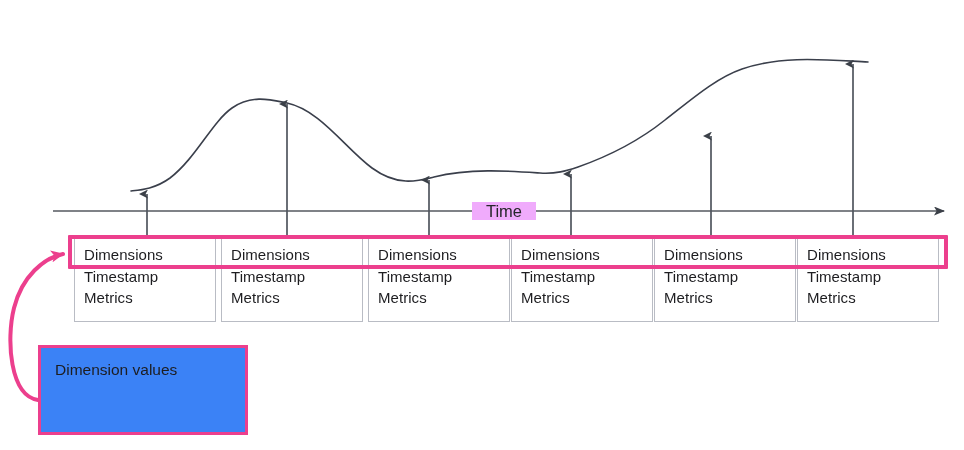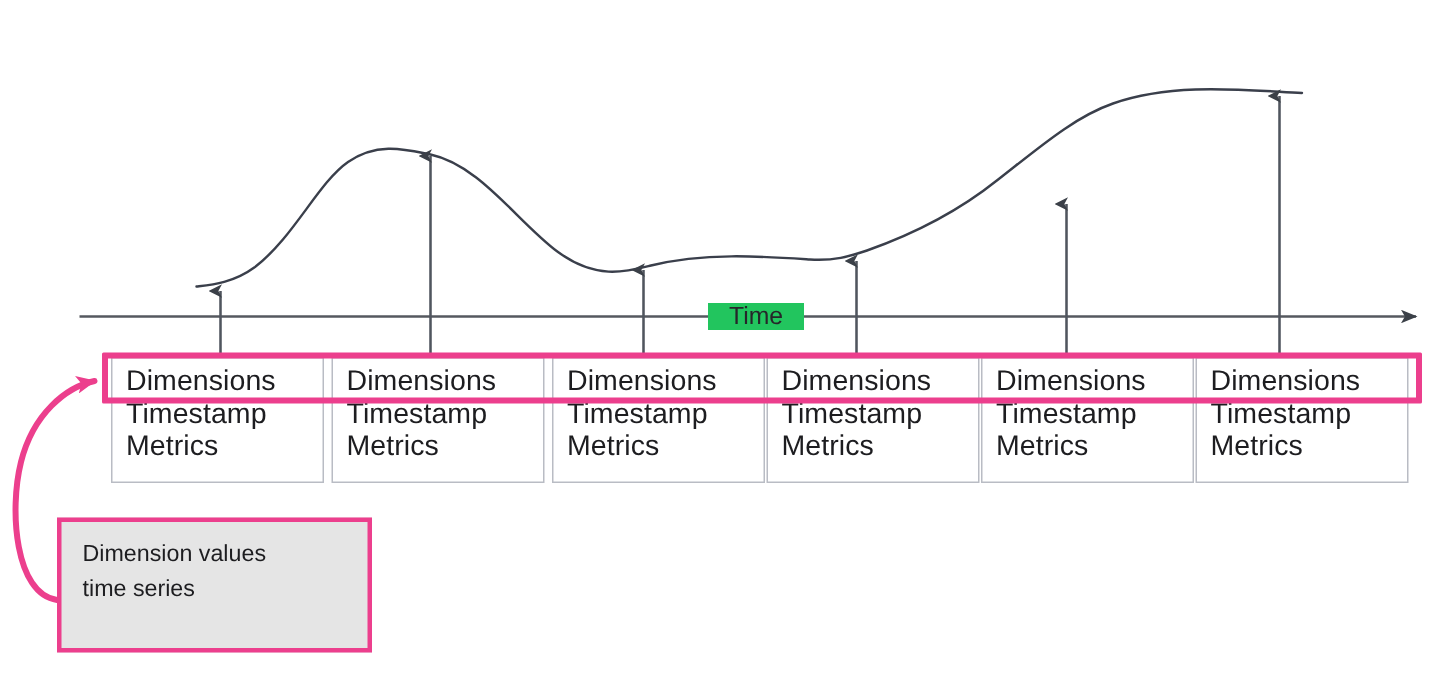--- a/index.html
+++ b/index.html
@@ -25,21 +25,21 @@
     width: 964px;
     height: 450px;
   }
   
   .record-box {
     position: absolute;
     box-sizing: border-box;
     background: #ffffff;
     border: 1.2px solid #b9bcc4;
     color: #1d1d20;
-    font-size: 19px;
+    font-size: 15px;
     line-height: 21.5px;
     padding: 5px 0 0 9px;
     letter-spacing: 0.05px;
   }
   .record-box .line {
     display: block;
     white-space: nowrap;
   }
   
   .highlight-band {
@@ -47,36 +47,36 @@
     box-sizing: border-box;
     border: 4px solid #ec3f8d;
     background: transparent;
     border-radius: 1px;
   }
   
   .callout {
     position: absolute;
     box-sizing: border-box;
     border: 3.5px solid #ec3f8d;
-    background: #e5e5e5;
+    background: #3b82f6;
     color: #1d1d20;
     font-size: 15.5px;
     line-height: 23px;
     padding: 10px 0 0 14px;
   }
   .callout .line {
     display: block;
     white-space: nowrap;
   }
   
   .axis-label {
     position: absolute;
     font-size: 16.5px;
     color: #26262a;
-    background: #22c55e;
+    background: #f0abfc;
     padding: 0 7px;
     line-height: 18px;
   }
 </style>
 </head>
 <body>
 
 <div id="canvas">
 
   <svg id="art" viewBox="0 0 964 450" xmlns="http://www.w3.org/2000/svg">
@@ -156,16 +156,15 @@
   <div class="record-box" style="left:797px; top:238px; width:142px; height:84px;">
     <span class="line">Dimensions</span>
     <span class="line">Timestamp</span>
     <span class="line">Metrics</span>
   </div>
 
   <div class="highlight-band" style="left:68px; top:235px; width:880px; height:34px;"></div>
 
   <div class="callout" style="left:38px; top:345px; width:210px; height:90px;">
     <span class="line">Dimension values</span>
-    <span class="line">time series</span>
   </div>
 
 </div>
 
 </body></html>

